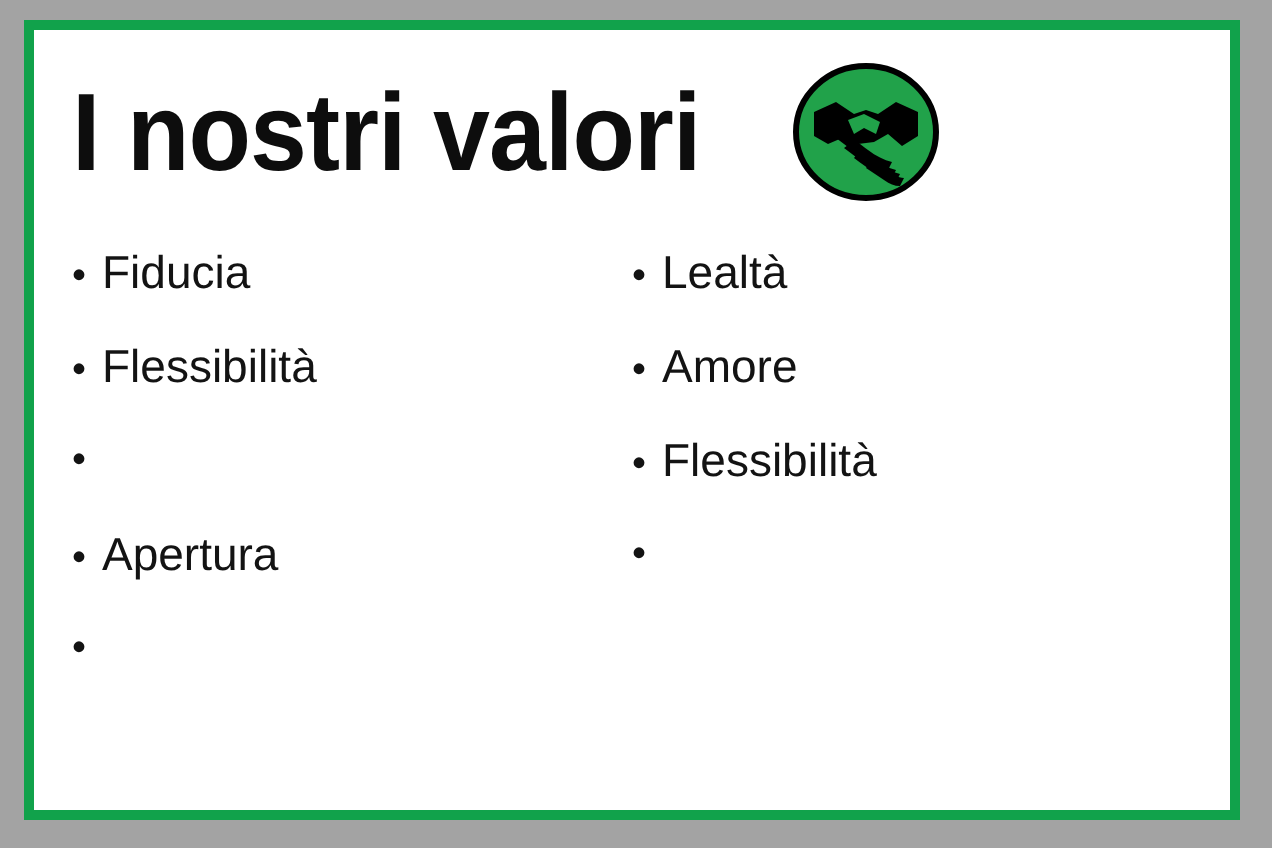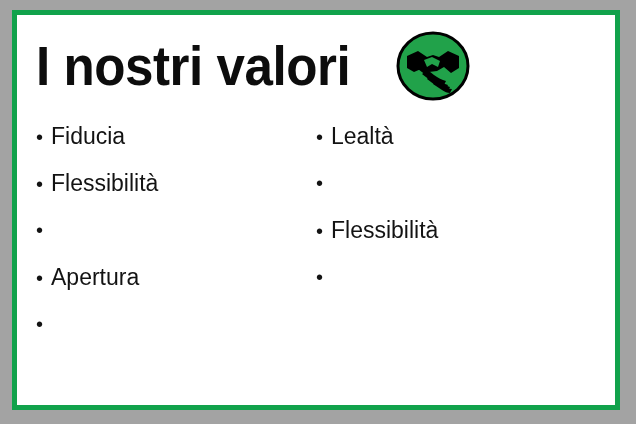--- a/index.html
+++ b/index.html
@@ -142,20 +142,21 @@
       </li>
     </ul>
 
     <ul class="values-col right">
       <li class="value-item">
         <span class="value-bullet">•</span>
         <span class="value-label">Lealtà</span>
       </li>
       <li class="value-item">
         <span class="value-bullet">•</span>
+        <span class="value-label">Amore</span>
       </li>
       <li class="value-item">
         <span class="value-bullet">•</span>
         <span class="value-label">Flessibilità</span>
       </li>
       <li class="value-item">
         <span class="value-bullet">•</span>
       </li>
     </ul>
 

